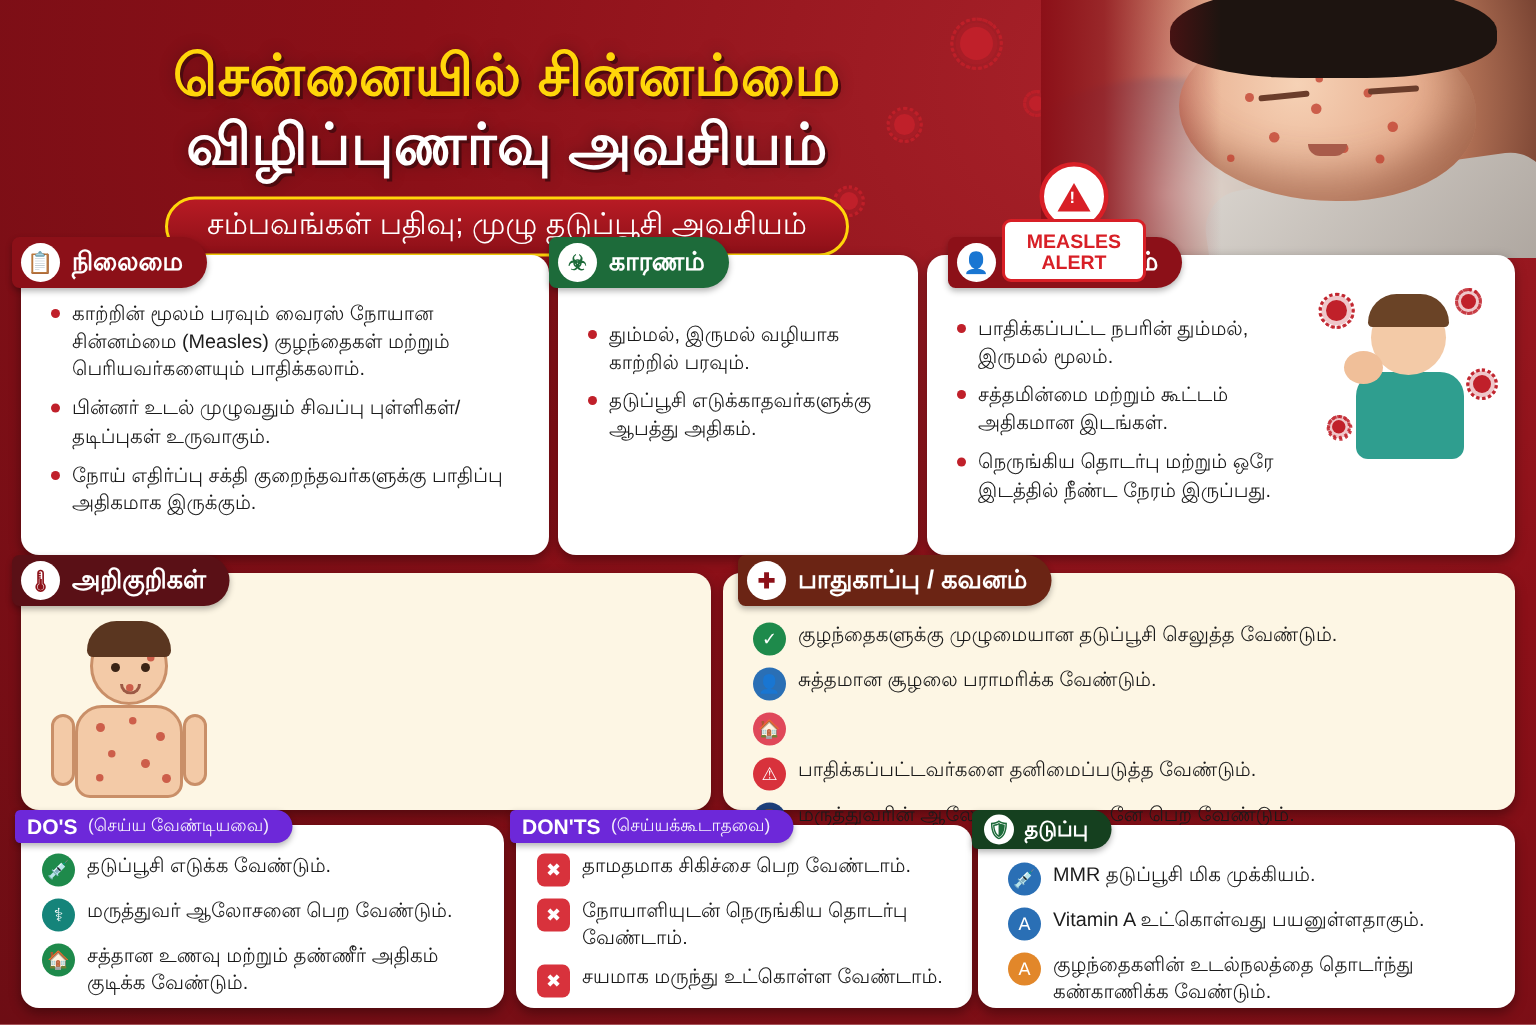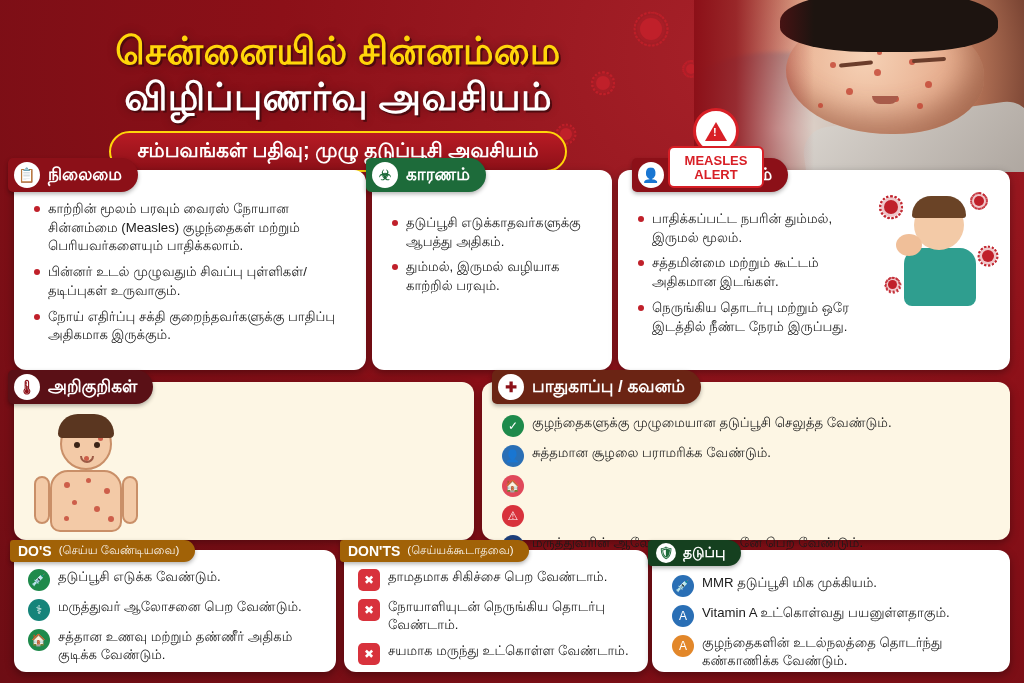--- a/index.html
+++ b/index.html
@@ -110,21 +110,21 @@
   .headline h1 .white { color: #ffffff; }
   .subbar {
     margin: 10px auto 0;
     display: inline-block;
     background: linear-gradient(180deg,#b81b24,#8d1018);
     border: 2px solid #ffd60a;
     border-radius: 22px;
     padding: 6px 26px;
     color: #fff;
     font-size: 20px;
-    font-weight: bold;
+    font-weight: normal;
   }
 
   
   .alert-badge {
     position: absolute; left: 668px; top: 108px;
     width: 96px;
     text-align: center;
     z-index: 6;
   }
   .alert-badge .circle {
@@ -178,21 +178,21 @@
     font-size: 17px;
     position: relative;
     top: -12px;
     left: -6px;
     box-shadow: 0 2px 4px rgba(0,0,0,.3);
   }
   .t-maroon  { background: #8c1018; }
   .t-green   { background: #1d6b3a; }
   .t-dark    { background: #5a1016; }
   .t-brown   { background: #6b2414; }
-  .t-black   { background: #a16207; }
+  .t-black   { background: #6d28d9; }
   .t-dogreen { background: #15401f; }
 
   .badge-ico {
     width: 26px; height: 26px;
     border-radius: 50%;
     background: #ffffff;
     display: flex; align-items: center; justify-content: center;
     font-size: 14px;
     color: #8c1018;
     flex: 0 0 auto;
@@ -397,22 +397,22 @@
     </div>
   </div>
 
   <div class="card" id="card-cause">
     <div class="card-title t-green">
       <span class="badge-ico g">☣</span>
       <span>காரணம்</span>
     </div>
     <div class="card-body" style="margin-top:10px;">
       <ul class="bullets">
+        <li>தும்மல், இருமல் வழியாக காற்றில் பரவும்.</li>
         <li>தடுப்பூசி எடுக்காதவர்களுக்கு ஆபத்து அதிகம்.</li>
-        <li>தும்மல், இருமல் வழியாக காற்றில் பரவும்.</li>
       </ul>
     </div>
   </div>
 
   <div class="card" id="card-spread">
     <div class="card-title t-maroon" style="left:14px;">
       <span class="badge-ico">👤</span>
       <span>பரவும் விதம்</span>
     </div>
     <div class="card-body" style="width:250px;margin-top:6px;">
@@ -476,20 +476,21 @@
         </li>
         <li>
           <span class="sq circle blue">👤</span>
           <span>சுத்தமான சூழலை பராமரிக்க வேண்டும்.</span>
         </li>
         <li>
           <span class="sq circle pink">🏠</span>
         </li>
         <li>
           <span class="sq circle red">⚠</span>
+          <span>பாதிக்கப்பட்டவர்களை தனிமைப்படுத்த வேண்டும்.</span>
         </li>
         <li>
           <span class="sq circle navy">👨</span>
           <span>மருத்துவரின் ஆலோசனையை உடனே பெற வேண்டும்.</span>
         </li>
       </ul>
     </div>
   </div>
 
   <div class="card" id="card-dos">

